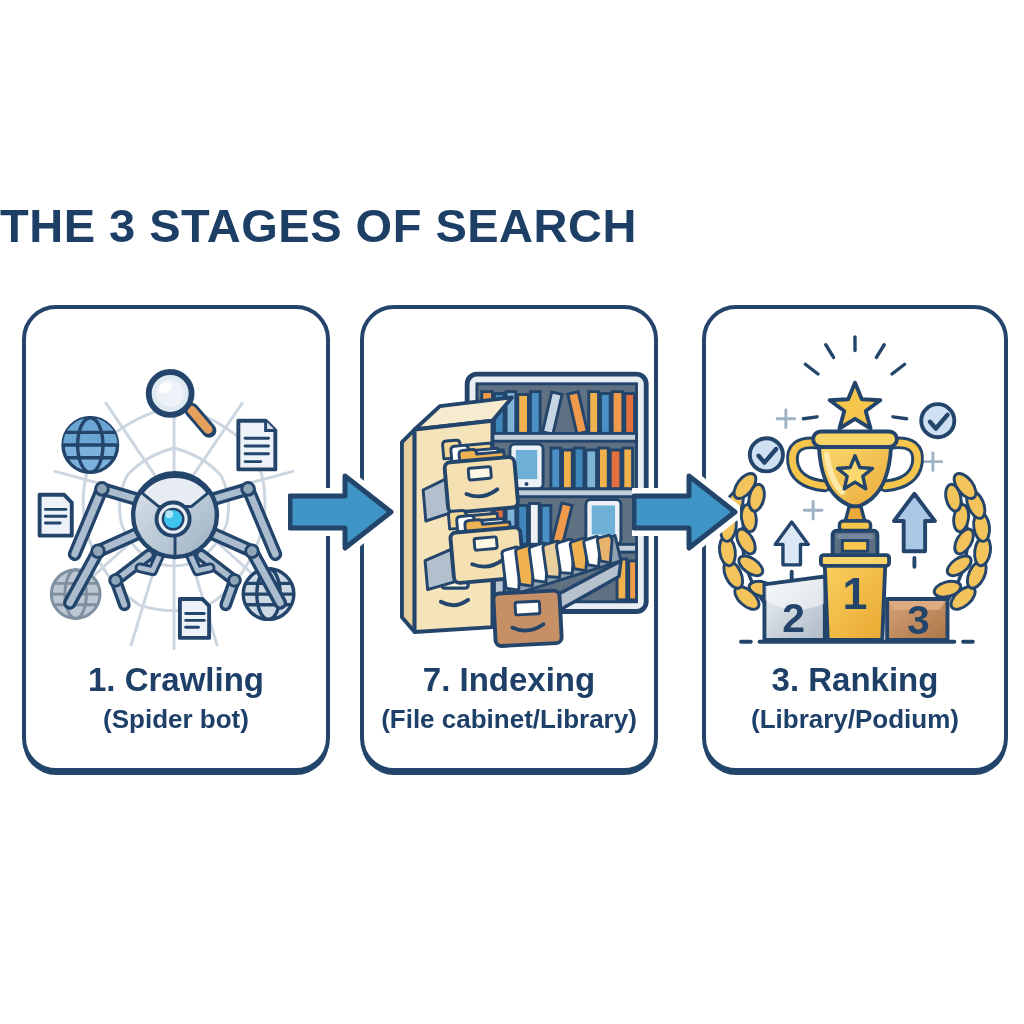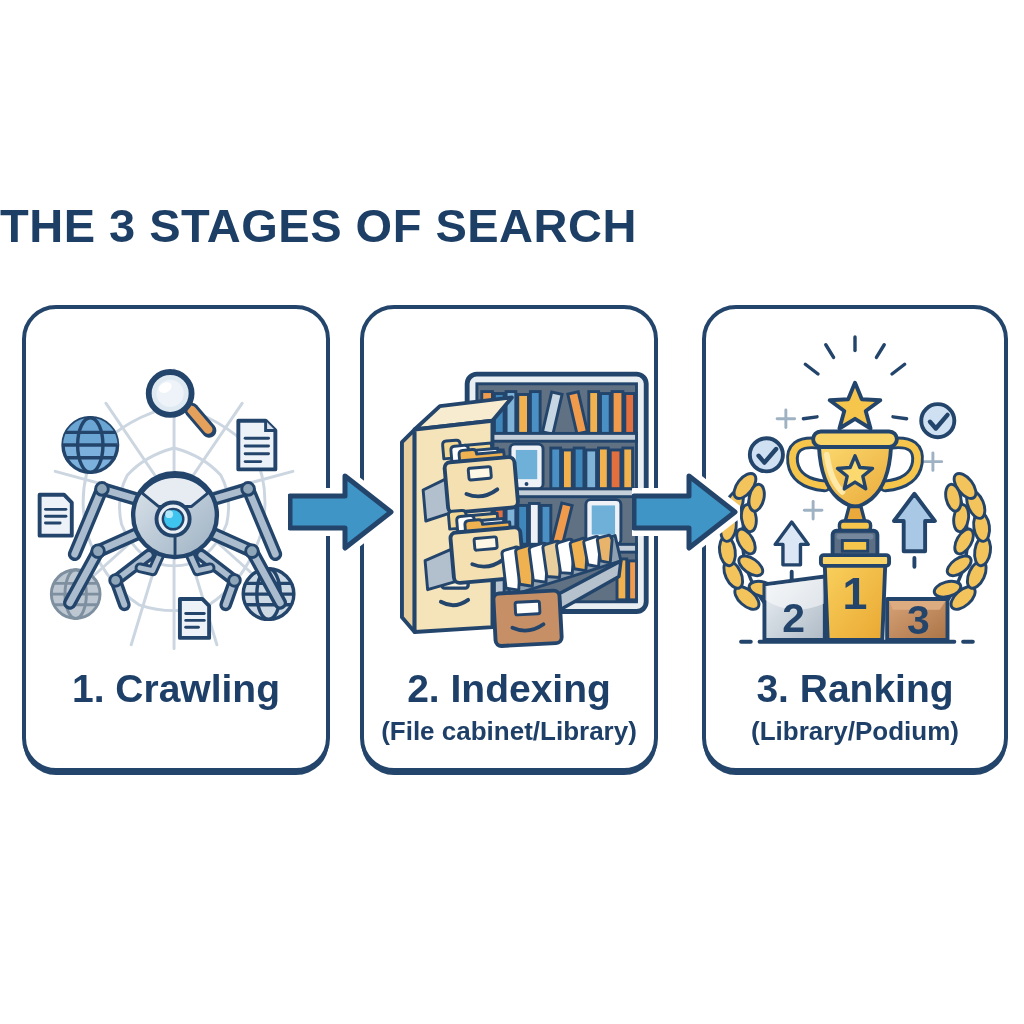--- a/index.html
+++ b/index.html
@@ -9,21 +9,21 @@
          font-size:47px;font-weight:800;letter-spacing:.5px;color:#1d3f66;}
   .panel{position:absolute;top:305px;height:459px;background:#fff;
          border:4px solid #24456b;border-radius:34px;
          box-shadow:0 4px 0 -1px #24456b;
          display:flex;flex-direction:column;align-items:center;}
   #panel-crawling{left:22px;width:300px;}
   #panel-indexing{left:360px;width:290px;}
   #panel-ranking{left:702px;width:298px;}
   .icon-wrap{width:100%;height:352px;}
   .icon-wrap svg{width:100%;height:100%;display:block;}
-  .stage-label{font-size:39px;font-weight:800;color:#1e4068;line-height:1.05;margin-top:8px;text-align:center;}
+  .stage-label{font-size:33px;font-weight:800;color:#1e4068;line-height:1.05;margin-top:2px;text-align:center;}
   .stage-sub{font-size:26px;font-weight:600;color:#1e4068;margin-top:6px;text-align:center;}
   .flow-arrow{position:absolute;top:468px;width:108px;height:90px;z-index:6;}
   #arrow-1{left:288px;} #arrow-2{left:632px;}
 </style>
 </head>
 <body>
 
 <div class="canvas">
 
   <div class="title">THE 3 STAGES OF SEARCH</div>
@@ -145,20 +145,21 @@
           <circle cx="153" cy="207" r="43" fill="url(#spiderGrad)" stroke="#24456b" stroke-width="4.5"></circle>
           <path d="M119,184 A43,43 0 0 1 187,184 L170,198 L136,198 Z" fill="#e6ecf2" stroke="#24456b" stroke-width="3"></path>
           <line x1="153" y1="228" x2="153" y2="249" stroke="#24456b" stroke-width="3"></line>
           <circle cx="151" cy="211" r="17" fill="#e9eef4" stroke="#24456b" stroke-width="4"></circle>
           <circle cx="151" cy="211" r="10.5" fill="#3fc4ef" stroke="#24456b" stroke-width="2.5"></circle>
           <circle cx="147" cy="206" r="4" fill="#aee8fa" stroke="none"></circle>
         </g>
       </svg>
     </div>
     <div class="stage-label">1. Crawling</div>
+    <div class="stage-sub">(Spider bot)</div>
   </div>
 
   <div class="panel" id="panel-indexing">
     <div class="icon-wrap">
       <svg viewBox="0 0 298 352">
 
         <g>
           <rect x="106" y="62" width="184" height="244" rx="10" fill="#e9eef3" stroke="#24456b" stroke-width="5"></rect>
           <rect x="116" y="72" width="164" height="224" fill="#5f7183" stroke="#24456b" stroke-width="3"></rect>
 
@@ -263,21 +264,21 @@
           </g>
           <polygon points="200,288 264,254 262,270 202,304" fill="#b5c1cd" stroke="#24456b" stroke-width="3.5"></polygon>
           <g transform="rotate(-3 167 312)">
             <rect x="134" y="286" width="68" height="54" rx="6" fill="#c68f66" stroke="#24456b" stroke-width="4"></rect>
             <rect x="156" y="296" width="25" height="13" rx="2" fill="#ffffff" stroke="#24456b" stroke-width="3"></rect>
             <path d="M152,322 Q168,330 184,320" fill="none" stroke="#24456b" stroke-width="4" stroke-linecap="round"></path>
           </g>
         </g>
       </svg>
     </div>
-    <div class="stage-label">2. Indexing</div>
+    <div class="stage-label">7. Indexing</div>
     <div class="stage-sub">(File cabinet/Library)</div>
   </div>
 
   <div class="panel" id="panel-ranking">
     <div class="icon-wrap">
       <svg viewBox="0 0 306 352">
         <defs>
           <linearGradient id="goldGrad" x1="0" y1="0" x2="1" y2="1">
             <stop offset="0" stop-color="#fbd96e"></stop>
               <stop offset="1" stop-color="#eaa93a"></stop>

